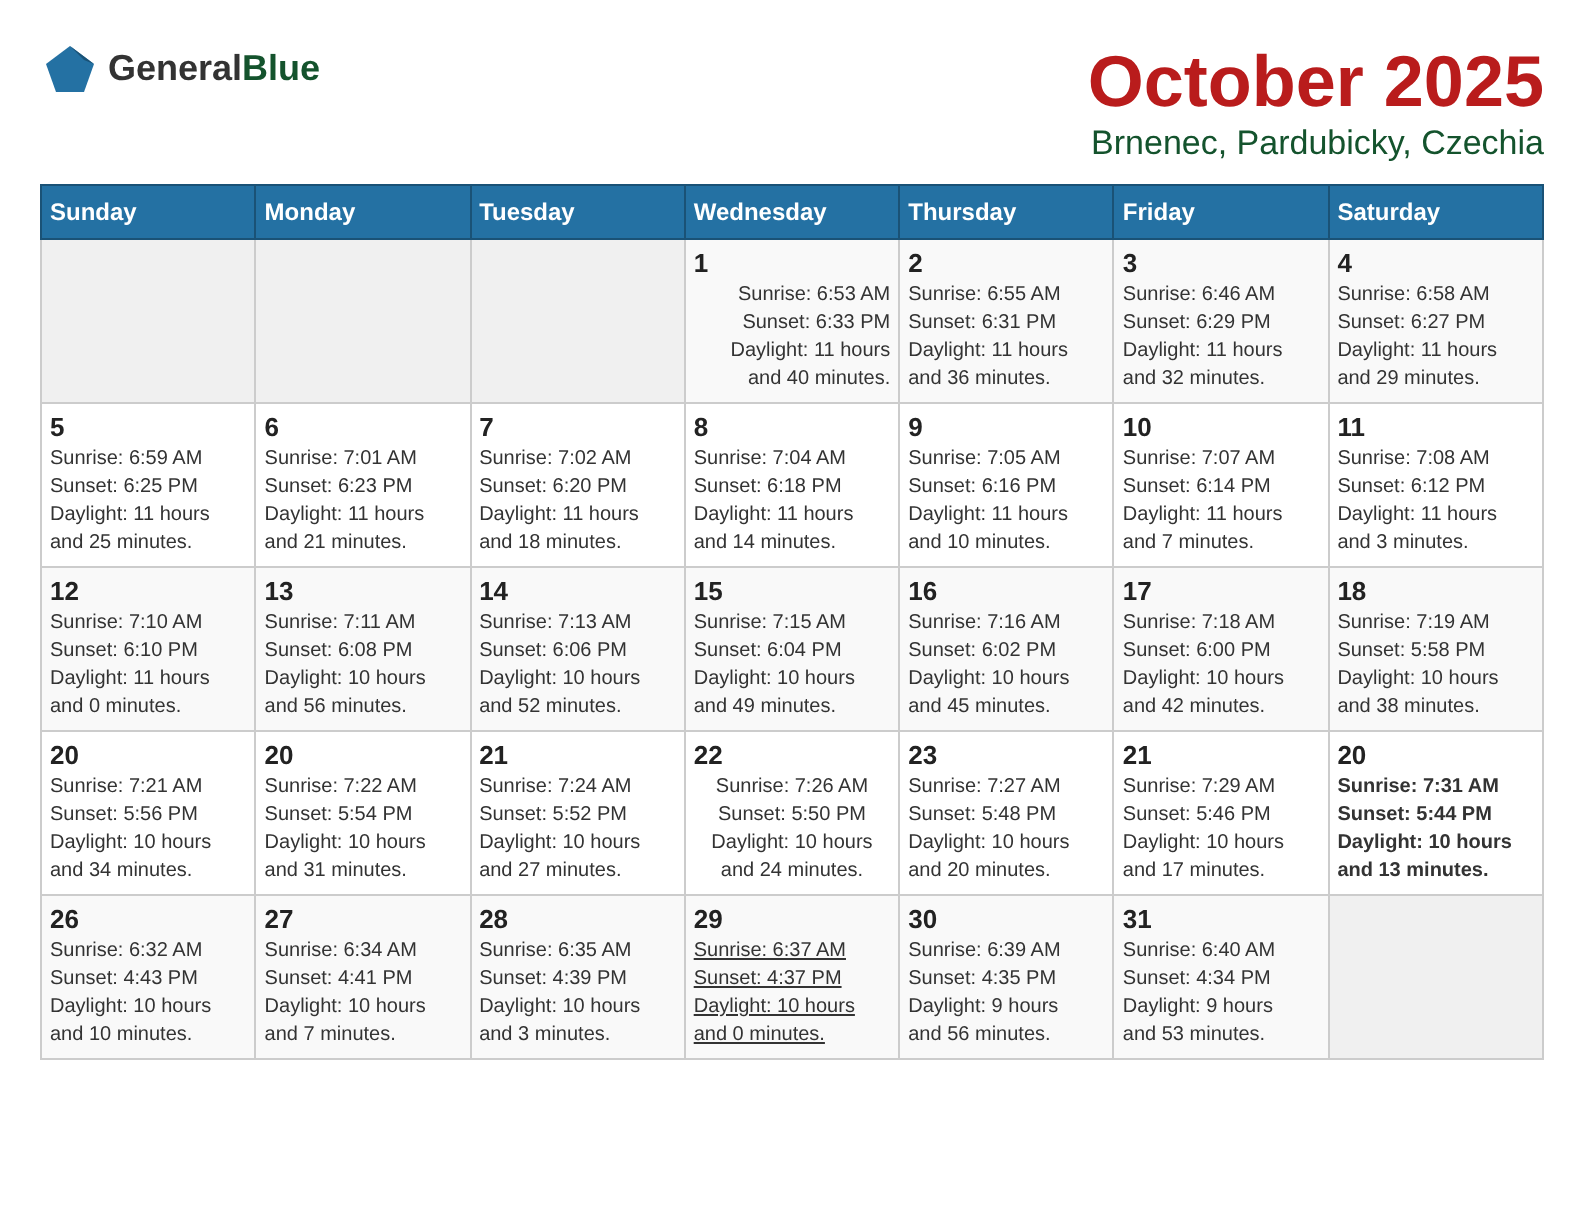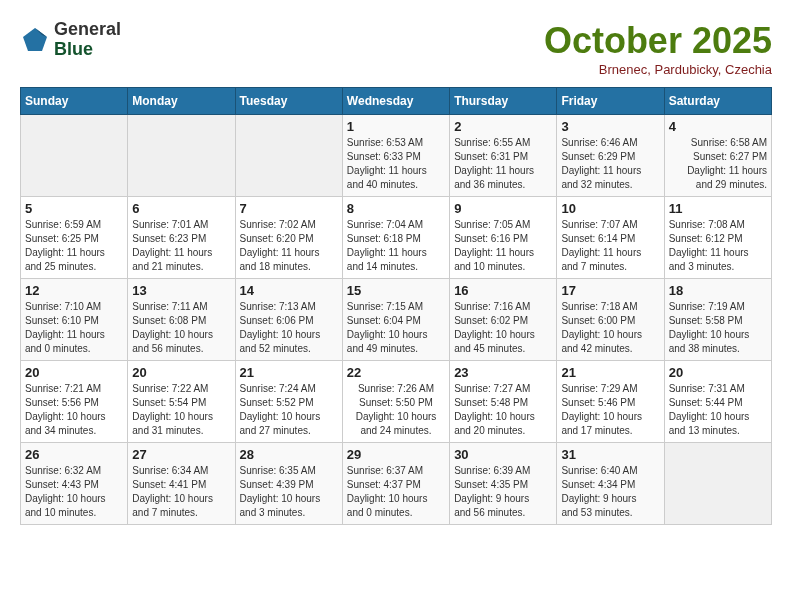--- a/index.html
+++ b/index.html
@@ -15,21 +15,21 @@
       align-items: flex-start;
       justify-content: space-between;
       margin-bottom: 10px;
     }
     .logo {
       display: flex;
       align-items: center;
     }
     .logo-text {
       display: flex;
-      flex-direction: column;
+      flex-direction: row;
       line-height: 1.1;
     }
     .logo-general {
       font-size: 18px;
       font-weight: bold;
       color: #333;
     }
     .logo-blue {
       font-size: 18px;
       font-weight: bold;
@@ -39,25 +39,25 @@
       width: 30px;
       height: 30px;
       margin-right: 4px;
     }
     .title-section {
       text-align: right;
     }
     .month-title {
       font-size: 36px;
       font-weight: bold;
-      color: #4d7c0f;
+      color: #b91c1c;
     }
     .subtitle {
-      font-size: 13px;
-      color: #7f1d1d;
+      font-size: 17px;
+      color: #14532d;
     }
     .calendar {
       width: 100%;
       border-collapse: collapse;
       font-size: 11px;
     }
     .calendar thead tr th {
       background-color: #2471a3;
       color: #fff;
       padding: 6px 4px;
@@ -128,42 +128,42 @@
         <th>Saturday</th>
       </tr>
   </thead>
   <tbody>
   <tr>
         <td class="empty-cell"></td>
         <td class="empty-cell"></td>
         <td class="empty-cell"></td>
         <td>
           <div class="day-number">1</div>
-          <div class="day-info" style="white-space: pre-line;">Sunrise: 6:53 AM
+          <div class="day-info" style="white-space: pre-line; text-align: right;">Sunrise: 6:53 AM
 Sunset: 6:33 PM
 Daylight: 11 hours
 and 40 minutes.</div>
         </td>
         <td>
           <div class="day-number">2</div>
           <div class="day-info" style="white-space: pre-line;">Sunrise: 6:55 AM
 Sunset: 6:31 PM
 Daylight: 11 hours
 and 36 minutes.</div>
         </td>
         <td>
           <div class="day-number">3</div>
           <div class="day-info" style="white-space: pre-line;">Sunrise: 6:46 AM
 Sunset: 6:29 PM
 Daylight: 11 hours
 and 32 minutes.</div>
         </td>
         <td>
           <div class="day-number">4</div>
-          <div class="day-info" style="white-space: pre-line; text-align: right;">Sunrise: 6:58 AM
+          <div class="day-info" style="white-space: pre-line;">Sunrise: 6:58 AM
 Sunset: 6:27 PM
 Daylight: 11 hours
 and 29 minutes.</div>
         </td>
       </tr>
       <tr>
         <td>
           <div class="day-number">5</div>
           <div class="day-info" style="white-space: pre-line;">Sunrise: 6:59 AM
 Sunset: 6:25 PM
@@ -302,21 +302,21 @@
         </td>
         <td>
           <div class="day-number">21</div>
           <div class="day-info" style="white-space: pre-line;">Sunrise: 7:29 AM
 Sunset: 5:46 PM
 Daylight: 10 hours
 and 17 minutes.</div>
         </td>
         <td>
           <div class="day-number">20</div>
-          <div class="day-info" style="white-space: pre-line;">Sunrise: 7:31 AM
+          <div class="day-info" style="white-space: pre-line; font-weight: bold;">Sunrise: 7:31 AM
 Sunset: 5:44 PM
 Daylight: 10 hours
 and 13 minutes.</div>
         </td>
       </tr>
       <tr>
         <td>
           <div class="day-number">26</div>
           <div class="day-info" style="white-space: pre-line;">Sunrise: 6:32 AM
 Sunset: 4:43 PM
@@ -332,21 +332,21 @@
         </td>
         <td>
           <div class="day-number">28</div>
           <div class="day-info" style="white-space: pre-line;">Sunrise: 6:35 AM
 Sunset: 4:39 PM
 Daylight: 10 hours
 and 3 minutes.</div>
         </td>
         <td>
           <div class="day-number">29</div>
-          <div class="day-info" style="white-space: pre-line;">Sunrise: 6:37 AM
+          <div class="day-info" style="white-space: pre-line; text-decoration: underline;">Sunrise: 6:37 AM
 Sunset: 4:37 PM
 Daylight: 10 hours
 and 0 minutes.</div>
         </td>
         <td>
           <div class="day-number">30</div>
           <div class="day-info" style="white-space: pre-line;">Sunrise: 6:39 AM
 Sunset: 4:35 PM
 Daylight: 9 hours
 and 56 minutes.</div>

